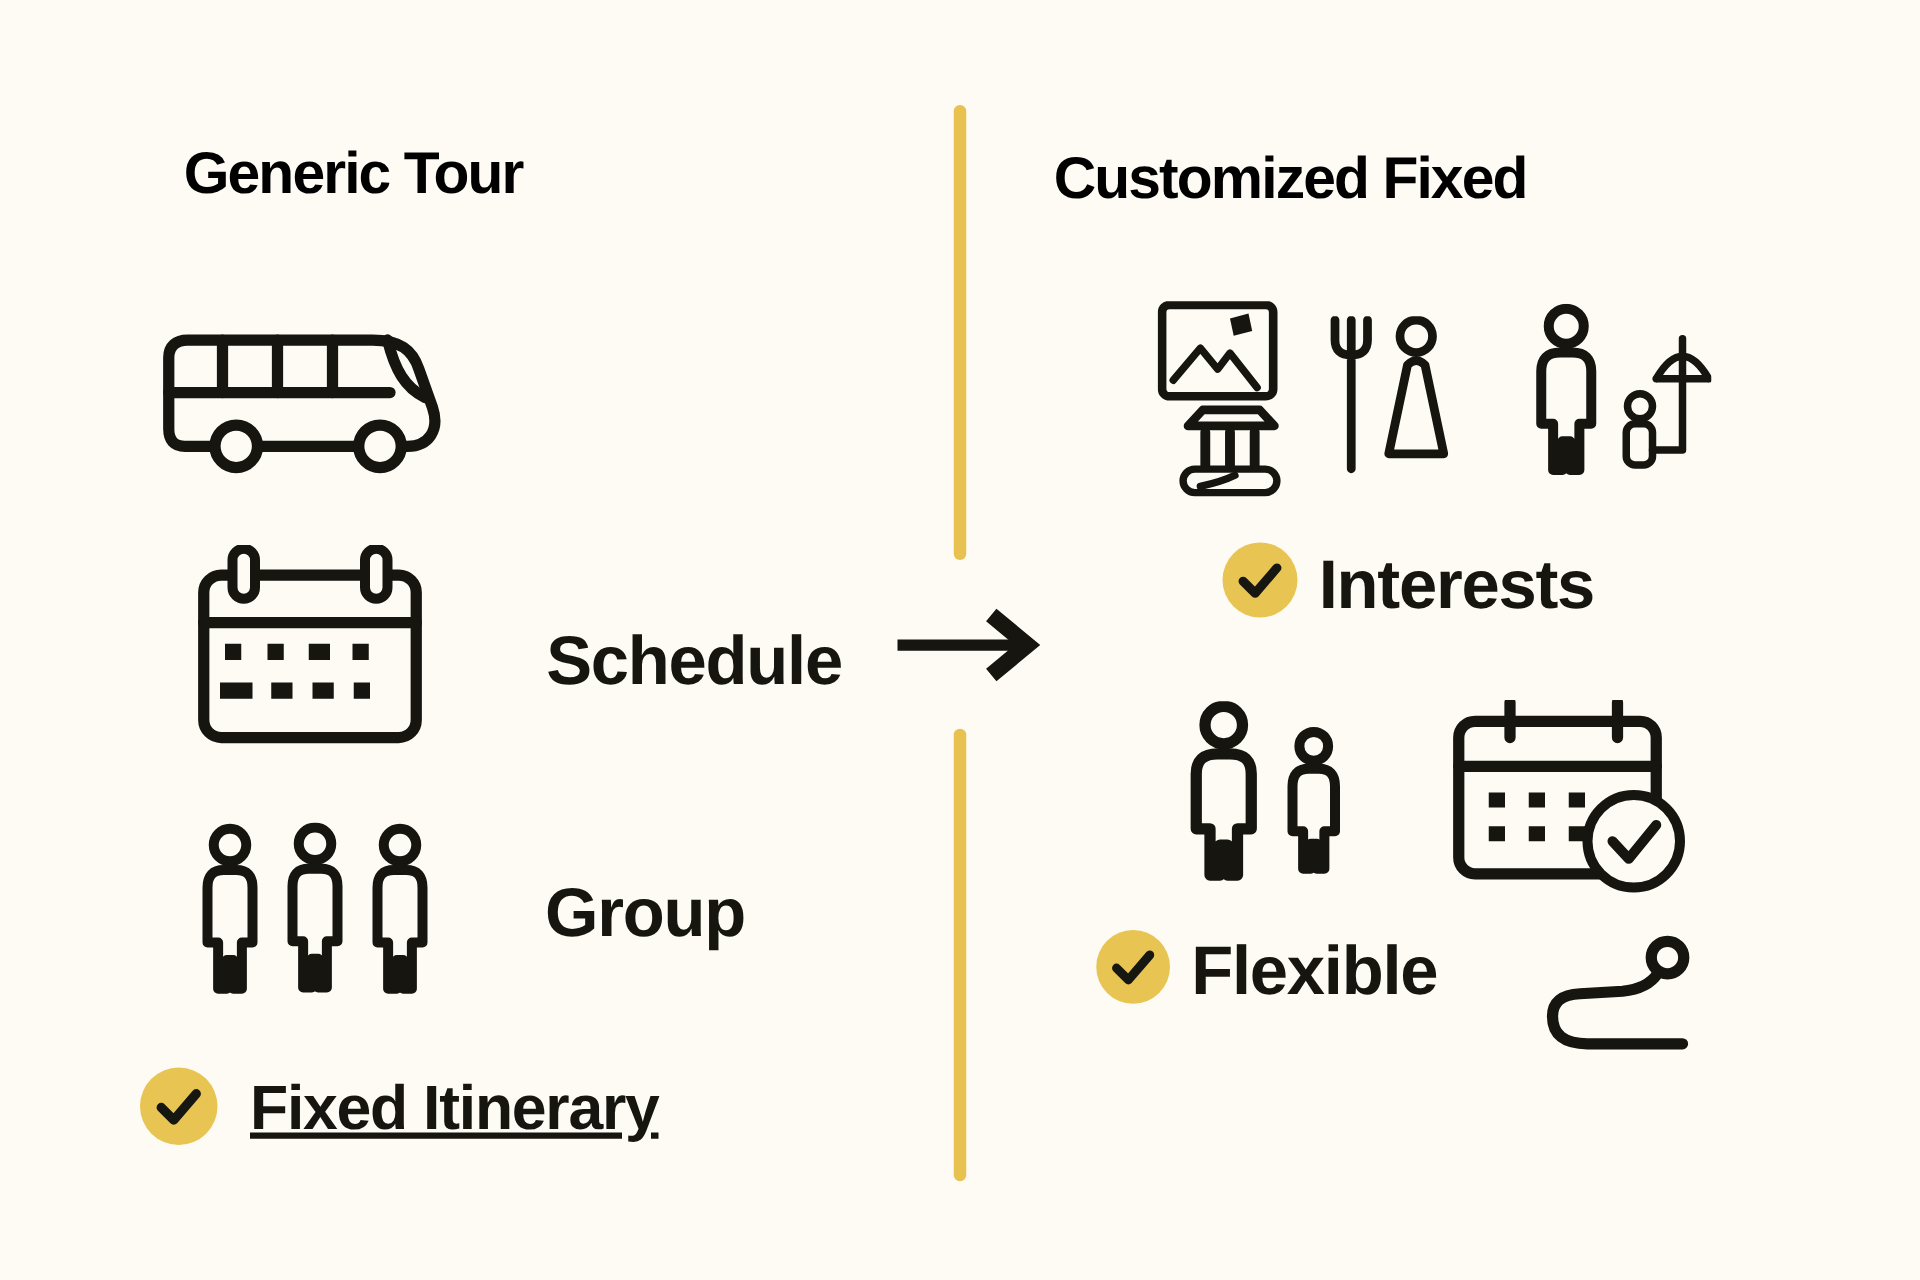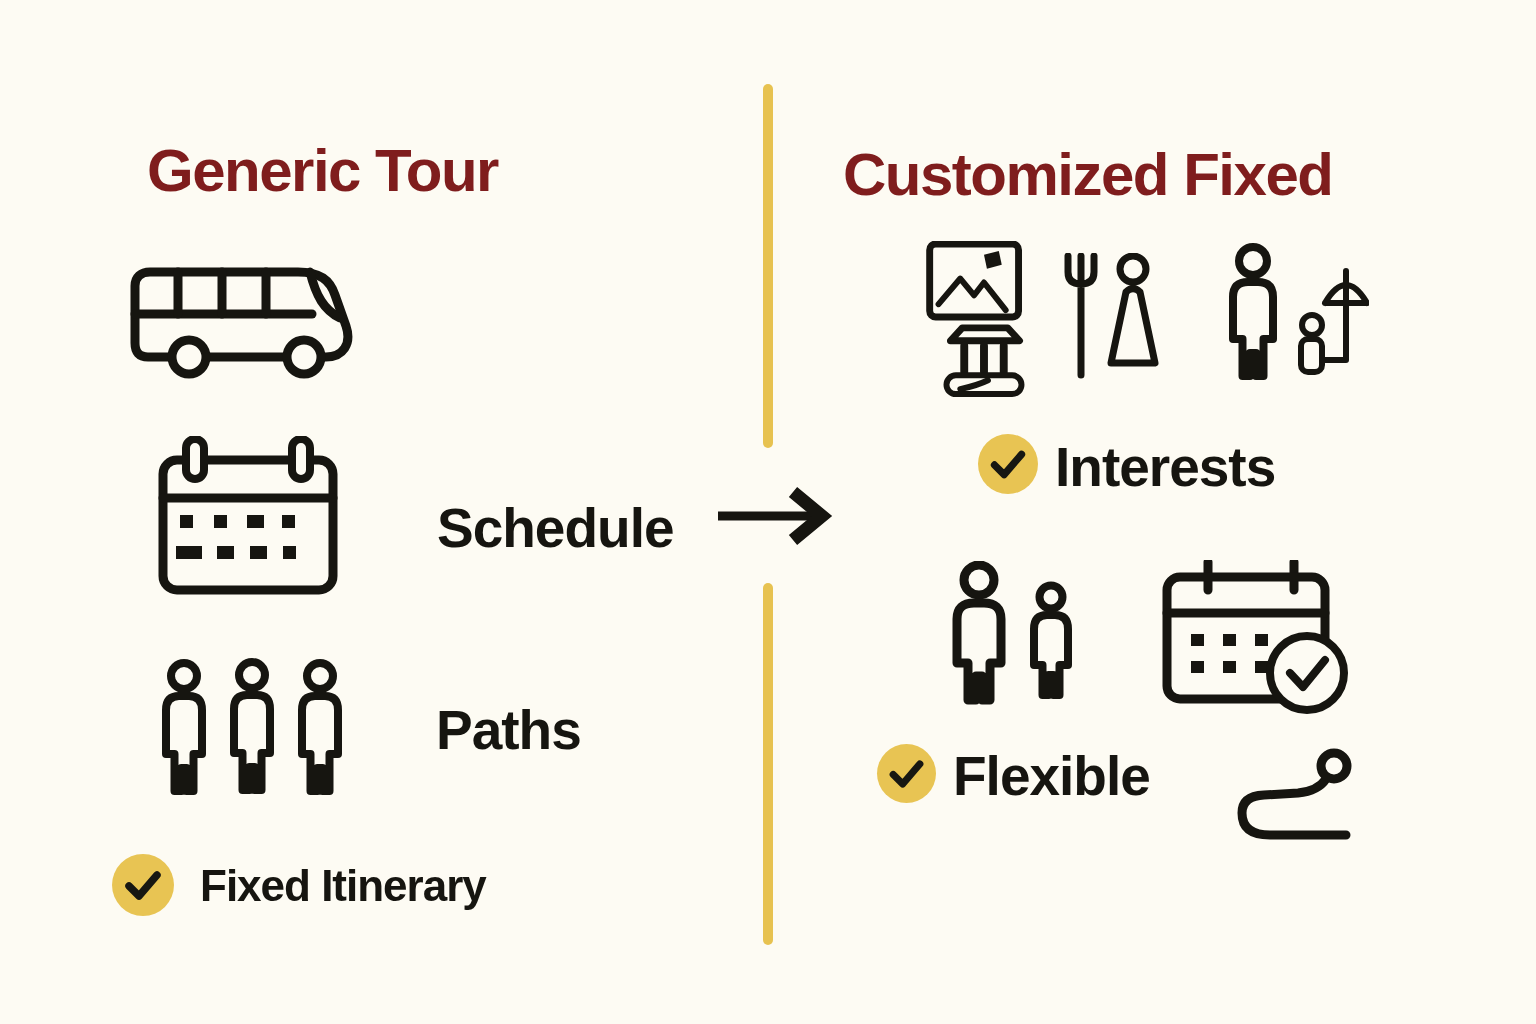--- a/index.html
+++ b/index.html
@@ -6,28 +6,28 @@
   #canvas{
     position:relative;
     width:1536px;height:1024px;
     background:#FDFBF3;
     font-family:"Liberation Sans","DejaVu Sans",sans-serif;
     color:#161510;
     overflow:hidden;
   }
   .abs{position:absolute;}
   .title{
-    font-size:60px;font-weight:700;letter-spacing:-1.5px;
-    white-space:nowrap;line-height:80px;color:#7f1d1d;margin-top:33px;
+    font-size:47px;font-weight:700;letter-spacing:-1.5px;
+    white-space:nowrap;line-height:80px;color:#000000;
   }
   .label{
     font-size:55px;font-weight:600;letter-spacing:-1px;
     white-space:nowrap;line-height:64px;color:#161510;
   }
-  .label.bold{font-weight:700;font-size:44px;}
+  .label.bold{font-weight:700;font-size:50px;text-decoration:underline;}
   .ic svg{display:block;width:100%;height:100%;}
   .s{fill:none;stroke:#161510;stroke-linecap:round;stroke-linejoin:round;}
   .w9{stroke-width:9;} .w8{stroke-width:8;} .w7{stroke-width:7;} .w6{stroke-width:6;}
   .bgfill{fill:#FDFBF3;}
   .ink{fill:#161510;stroke:none;}
   .checkdot{
     border-radius:50%;
     background:#E8C453;
     display:flex;align-items:center;justify-content:center;
   }
@@ -80,21 +80,21 @@
       <g transform="translate(100,0)">
         <circle class="s w8" cx="0" cy="17" r="13"></circle>
         <path class="s w8" d="M-5,37 H5 Q18,37 18,51 V95 H9.5 V132 H2.5 V109 H-2.5 V132 H-9.5 V95 H-18 V51 Q-18,37 -5,37 Z"></path>
       </g>
       <g transform="translate(168,1)">
         <circle class="s w8" cx="0" cy="17" r="13"></circle>
         <path class="s w8" d="M-5,37 H5 Q18,37 18,51 V95 H9.5 V132 H2.5 V109 H-2.5 V132 H-9.5 V95 H-18 V51 Q-18,37 -5,37 Z"></path>
       </g>
     </svg>
   </div>
-  <div class="abs label" style="left:436px;top:698px;">Paths</div>
+  <div class="abs label" style="left:436px;top:698px;">Group</div>
 
   <div class="abs checkdot" style="left:112px;top:854px;width:62px;height:62px;">
     <svg viewBox="0 0 60 60" width="60" height="60">
       <path d="M16,31 L26,41 L44,20" fill="none" stroke="#171712" stroke-width="7.5" stroke-linecap="round" stroke-linejoin="round"></path>
     </svg>
   </div>
   <div class="abs label bold" style="left:200px;top:854px;">Fixed Itinerary</div>
 
   <div class="abs divider" style="left:763px;top:84px;height:364px;"></div>
   <div class="abs divider" style="left:763px;top:583px;height:362px;"></div>

